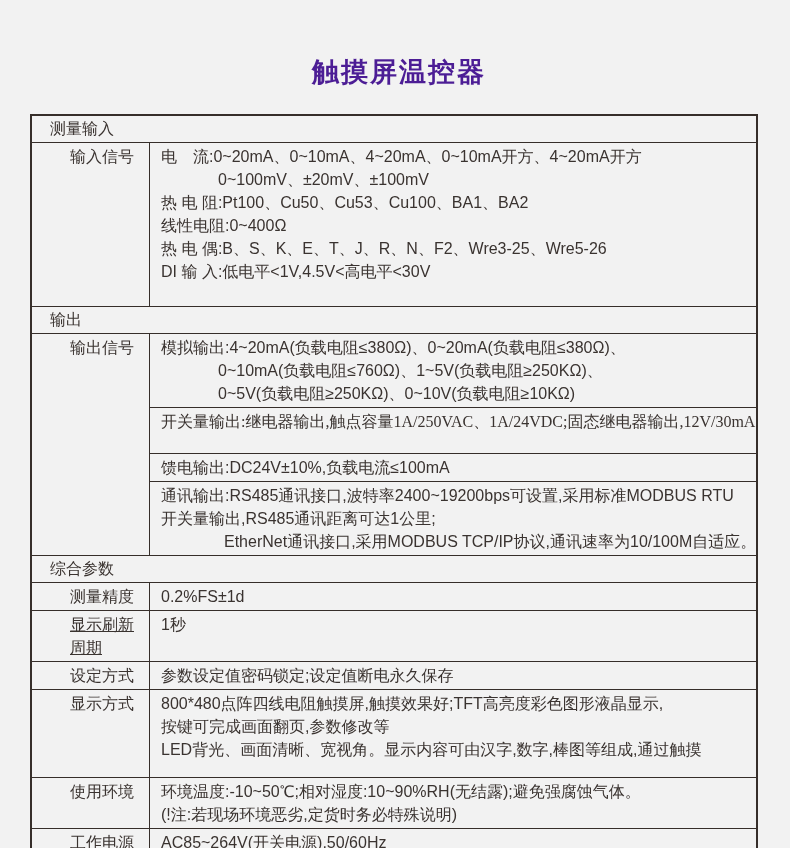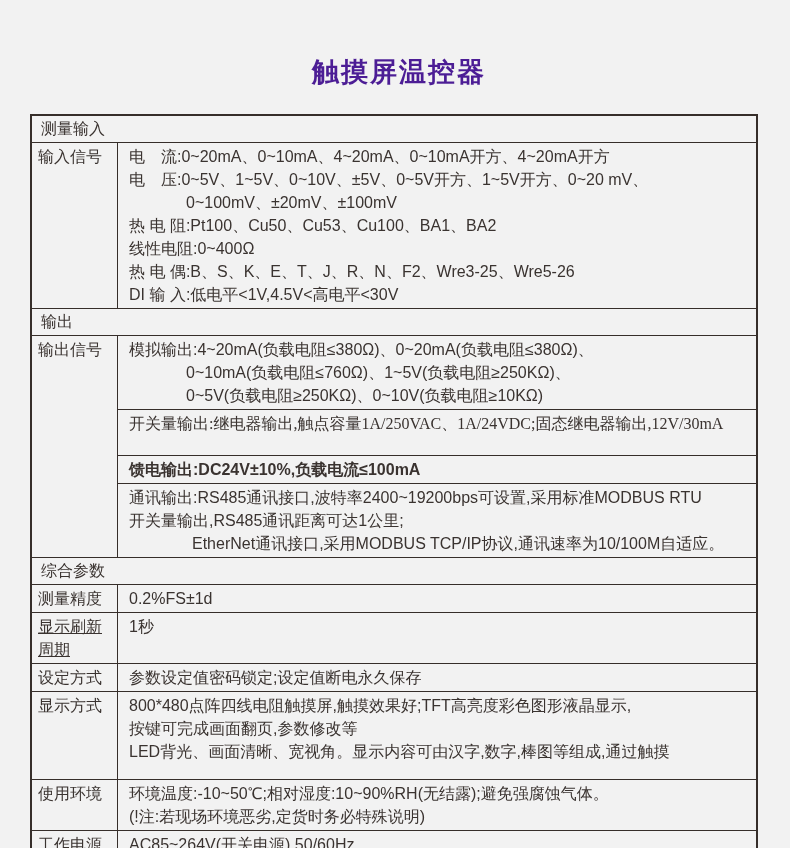--- a/index.html
+++ b/index.html
@@ -18,40 +18,41 @@
   .spec-table{
     position:absolute;left:30px;top:114px;width:728px;
     border:2.5px solid #362e2a;
     box-sizing:border-box;
     background:#f2f2f2;
     font-size:16px;font-weight:500;line-height:23px;
   }
   .row{display:flex;border-top:1.5px solid #362e2a;}
   .row:first-child{border-top:none;}
   .sec-cell{
-    flex:1;padding:1px 6px 2px 9px;min-height:22px;
+    flex:1;padding:1px 6px 2px 18px;min-height:22px;
     display:flex;align-items:center;font-family:Liberation Serif, serif;
   }
   .lbl{
     flex:0 0 86px;width:86px;box-sizing:border-box;
     border-right:1.5px solid #362e2a;
     padding:2px 4px 2px 6px;
+    margin-left:32px;
   }
   .val{flex:1;min-width:0;padding:2px 4px 2px 11px;box-sizing:border-box;}
   .subcol{flex:1;min-width:0;display:flex;flex-direction:column;}
   .sub{border-top:1.5px solid #362e2a;padding:2px 4px 2px 11px;box-sizing:border-box;}
   .sub:first-child{border-top:none;}
   .ln{white-space:nowrap;}
   .ind-cont{padding-left:57px;}   
   .ind-note{padding-left:40px;}   
   .ind-eth{padding-left:63px;}    
   .h-input{min-height:163px;}
   .h-analog{min-height:69px;}
   .h-switch{min-height:46px;font-family:Liberation Serif, serif;}
-  .h-feed{min-height:22px;font-weight:bold;}
+  .h-feed{min-height:22px;}
   .h-comm{min-height:68px;}
   .h-refresh{min-height:44px;text-decoration:underline;}
   .h-display{min-height:87px;}
   .h-env{min-height:50px;}
   .h-power{min-height:23px;}
 </style>
 </head>
 <body>
 
 <div class="page">
@@ -61,21 +62,20 @@
   <div class="spec-table">
 
     <div class="row">
       <div class="sec-cell">测量输入</div>
     </div>
 
     <div class="row">
       <div class="lbl">输入信号</div>
       <div class="val h-input">
         <div class="ln">电　流:0~20mA、0~10mA、4~20mA、0~10mA开方、4~20mA开方</div>
-        <div class="ln">电　压:0~5V、1~5V、0~10V、±5V、0~5V开方、1~5V开方、0~20 mV、</div>
         <div class="ln ind-cont">0~100mV、±20mV、±100mV</div>
         <div class="ln">热 电 阻:Pt100、Cu50、Cu53、Cu100、BA1、BA2</div>
         <div class="ln">线性电阻:0~400Ω</div>
         <div class="ln">热 电 偶:B、S、K、E、T、J、R、N、F2、Wre3-25、Wre5-26</div>
         <div class="ln">DI 输 入:低电平&lt;1V,4.5V&lt;高电平&lt;30V</div>
       </div>
     </div>
 
     <div class="row">
       <div class="sec-cell">输出</div>

